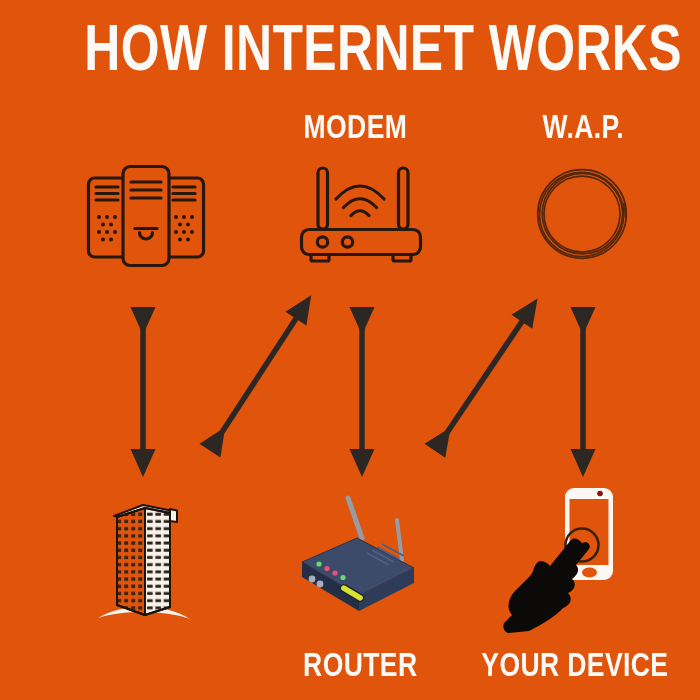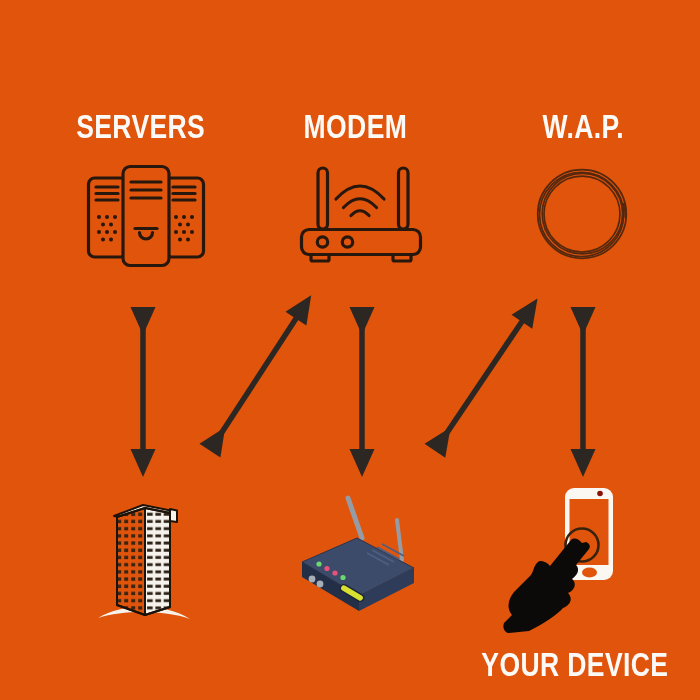--- a/index.html
+++ b/index.html
@@ -20,22 +20,22 @@
   .node-label > span{display:inline-block;transform:scaleX(0.78);letter-spacing:.5px;}
   .abs{position:absolute;}
   svg{display:block;}
   .arrows{position:absolute;left:0;top:0;pointer-events:none;}
 </style>
 </head>
 <body>
 
 <div class="canvas" style="background: rgb(225, 84, 11);">
 
+  <div class="title"><span>HOW INTERNET WORKS</span></div>
 
-  <div class="node-label" style="left:41px;top:107px;width:200px;"><span>SERVERS</span></div>
   <div class="node-label" style="left:483px;top:107px;width:200px;"><span>W.A.P.</span></div>
   <div class="node-label" style="left:255px;top:107px;width:200px;"><span>MODEM</span></div>
 
   <svg class="abs" style="left:80px;top:160px;" width="132" height="112" viewBox="0 0 132 112">
     <g stroke="#27170c" stroke-width="3.2" fill="none" stroke-linecap="round" stroke-linejoin="round">
       <rect x="8.5" y="18" width="38" height="79" rx="6"></rect>
       <line x1="16" y1="27" x2="38" y2="27"></line>
       <line x1="16" y1="33.5" x2="38" y2="33.5"></line>
       <line x1="16" y1="40" x2="38" y2="40"></line>
       <rect x="85.5" y="18" width="38" height="79" rx="6"></rect>
@@ -178,15 +178,16 @@
       L26,149
       C40,142 54,133 60,126
       C68,123 70,116 65,111
       C72,108 74,101 69,97
       C75,93 77,87 73,83
       L86,67
       C88,64 86,61 83,60
       Z"></path>
   </svg>
 
+  <div class="node-label" style="left:260px;top:645px;width:200px;"><span>ROUTER</span></div>
   <div class="node-label" style="left:455px;top:645px;width:240px;text-align:center;"><span>YOUR DEVICE</span></div>
 
 </div>
 
 </body></html>

